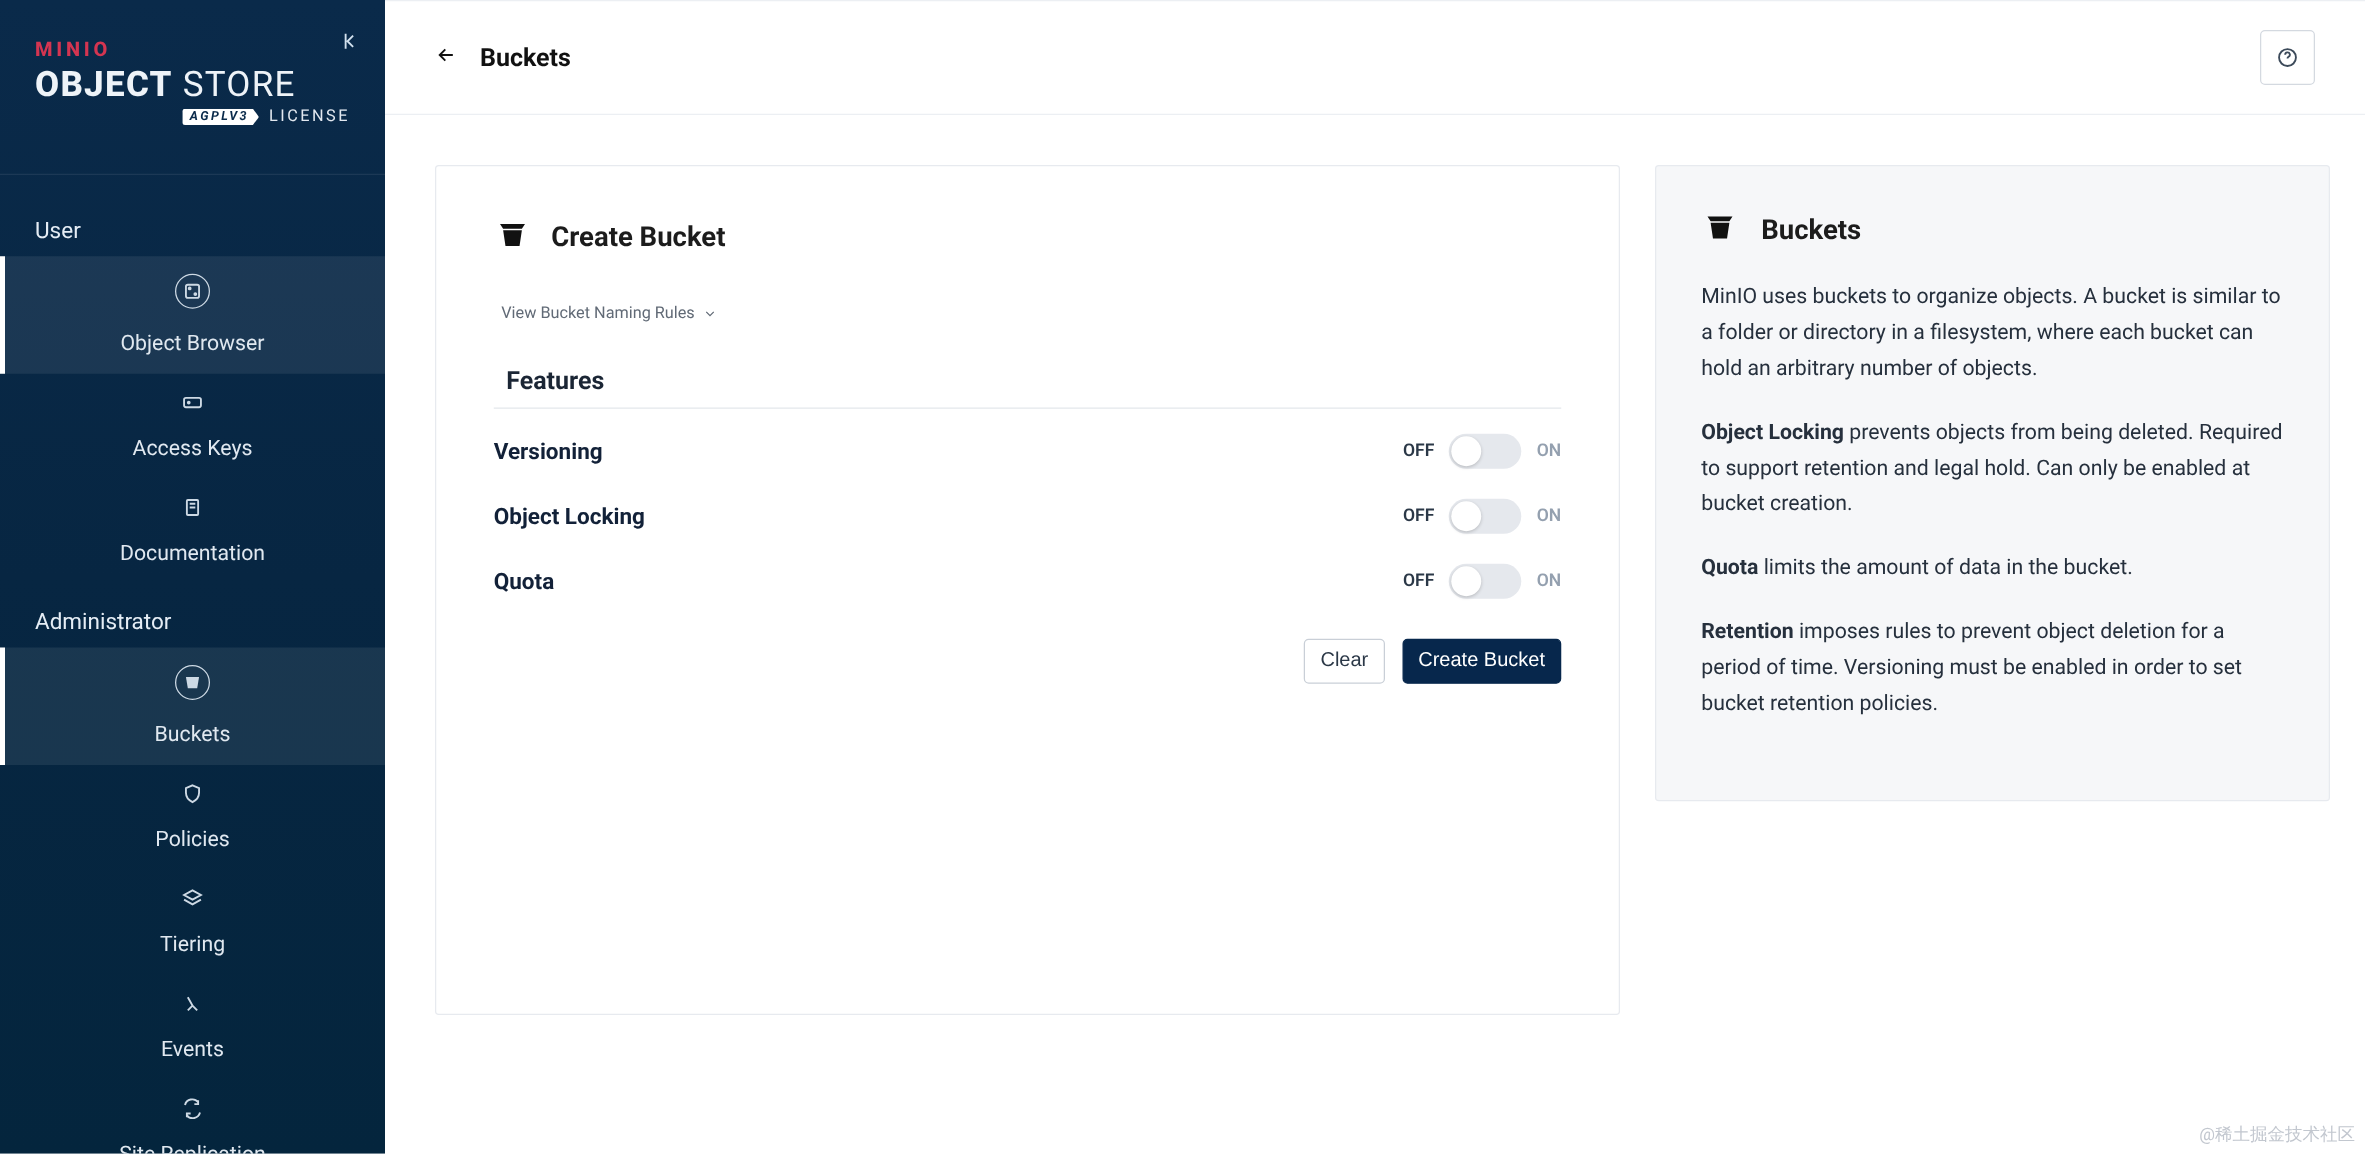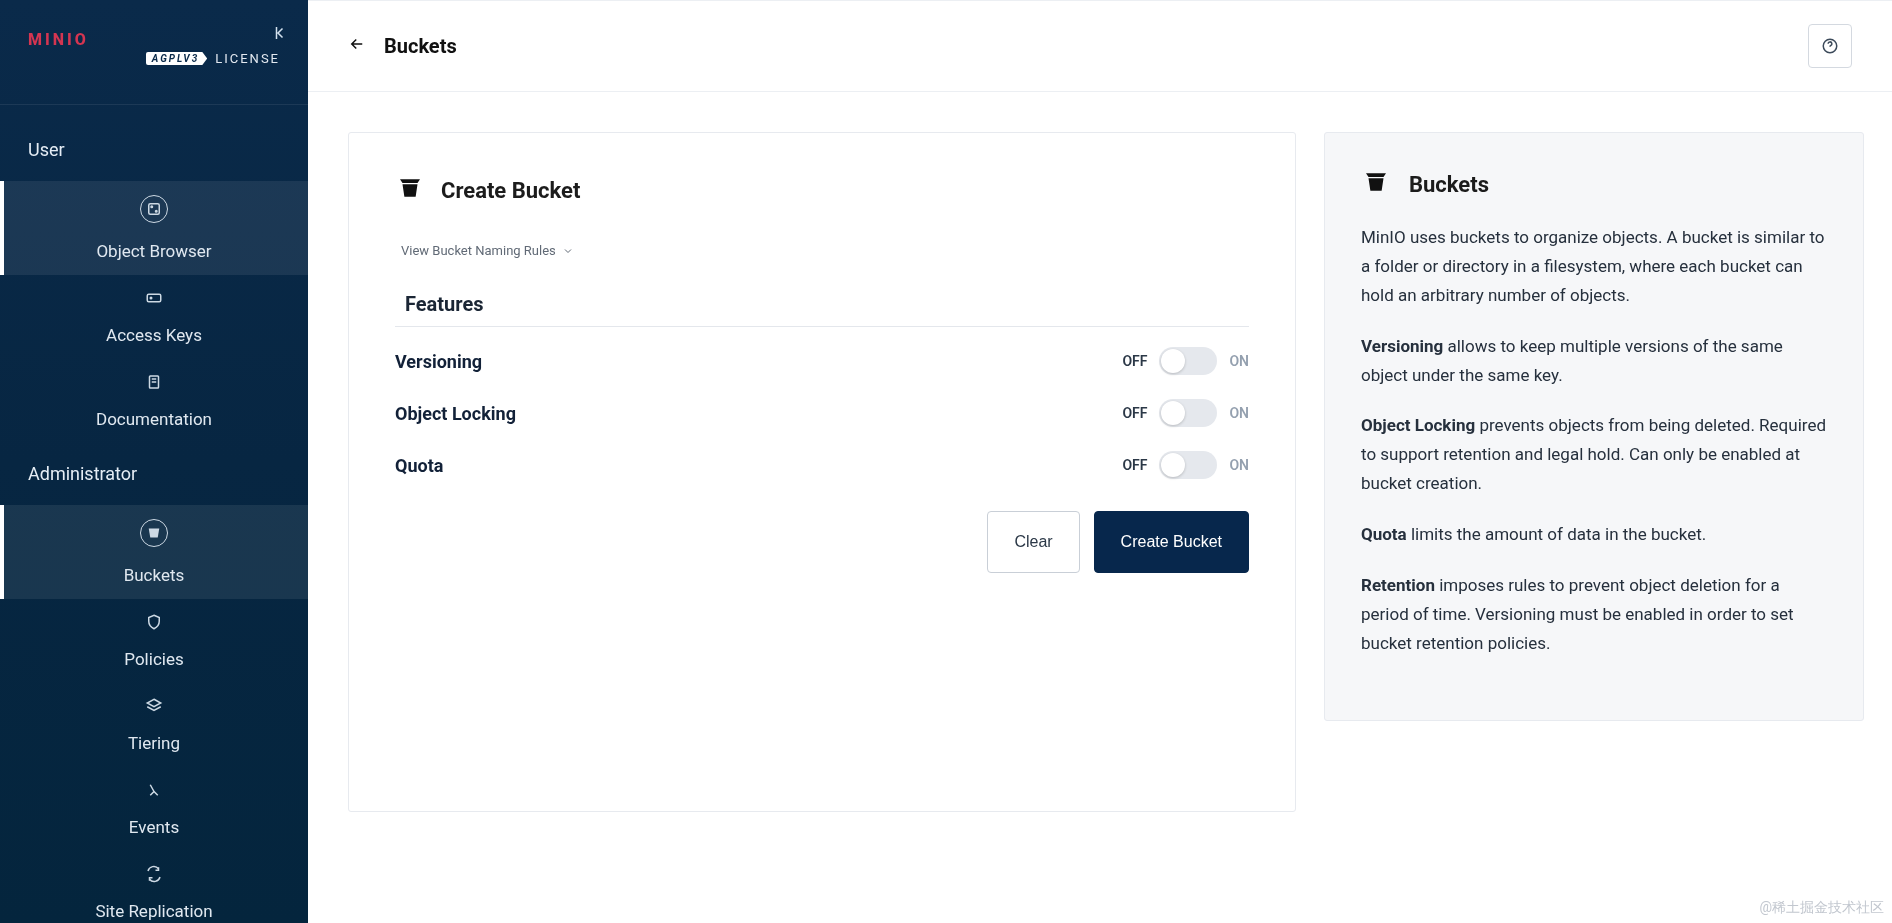--- a/index.html
+++ b/index.html
@@ -57,21 +57,21 @@
   background:#fff;
   color:#0a2a4a;
   font-size:10px;
   font-style:italic;
   font-weight:700;
   padding:1px 8px 1px 6px;
   border-radius:2px;
   clip-path: polygon(0 0, 92% 0, 100% 50%, 92% 100%, 0 100%);
 }
 .nav-section-label {
-  padding: 20px 28px 21px;
+  padding: 20px 28px 10px;
   font-size: 18px;
   color: #e5edf5;
 }
 .nav-item {
   display: flex;
   align-items: center;
   gap: 18px;
   padding: 14px 28px;
   font-size: 17px;
   color: #e0e8f0;
@@ -181,22 +181,22 @@
 .switch::after {
   content:"";
   width:24px; height:24px; background:#fff;
   border-radius:50%;
   position:absolute; top:2px; left:2px;
   box-shadow:0 1px 3px rgba(0,0,0,0.2);
 }
 
 .btn-row { display:flex; gap:14px; justify-content:flex-end; margin-top: 20px;}
 .btn {
-  height: 62px;
-  padding: 0 26px;
+  height: 36px;
+  padding: 0 12px;
   border-radius: 4px;
   font-size: 16px;
   cursor:pointer;
 }
 .btn-secondary { background:#fff; border:1px solid #c9cfd7; color:#2b3847;}
 .btn-primary { background:#07274c; border:1px solid #07274c; color:#fff; font-weight:500;}
 
 .info-card {
   width: 540px;
   background: #f6f7f9;
@@ -223,20 +223,21 @@
 
   <aside class="sidebar">
     <span class="sidebar-collapse" title="Collapse">
       <svg class="ico" viewBox="0 0 24 24" fill="none" stroke="currentColor" stroke-width="2">
           <path d="M14 6l-6 6 6 6M6 4v16"></path>
         </svg>
     </span>
 
     <div class="logo-block">
       <div class="logo-minio">MINIO</div>
+      <div class="logo-line2"><b>OBJECT</b><span> STORE</span></div>
       <div class="logo-line3">
         <span class="agpl-badge">AGPLV3</span>
         <span>LICENSE</span>
       </div>
     </div>
 
     <div class="nav-section-label">User</div>
 
     <div class="nav-item active">
       <span class="nav-icon circled">
@@ -405,21 +406,20 @@
       <aside class="card info-card">
         <div class="info-header">
           <span>
             <svg class="ico-lg" viewBox="0 0 24 24" fill="#111">
                 <path d="M4 5h16l-2 3H6L4 5zM6 9h12l-1.5 10h-9L6 9z"></path>
               </svg>
           </span>
           <h2>Buckets</h2>
         </div>
         <p>MinIO uses buckets to organize objects. A bucket is similar to a folder or directory in a filesystem, where each bucket can hold an arbitrary number of objects.</p>
-        <p><b>Versioning</b><span> allows to keep multiple versions of the same object under the same key.</span></p>
         <p><b>Object Locking</b><span> prevents objects from being deleted. Required to support retention and legal hold. Can only be enabled at bucket creation.</span></p>
         <p><b>Quota</b><span> limits the amount of data in the bucket.</span></p>
         <p><b>Retention</b><span> imposes rules to prevent object deletion for a period of time. Versioning must be enabled in order to set bucket retention policies.</span></p>
       </aside>
     </div>
   </main>
 </div>
 
 <div class="watermark">@稀土掘金技术社区</div>
 

